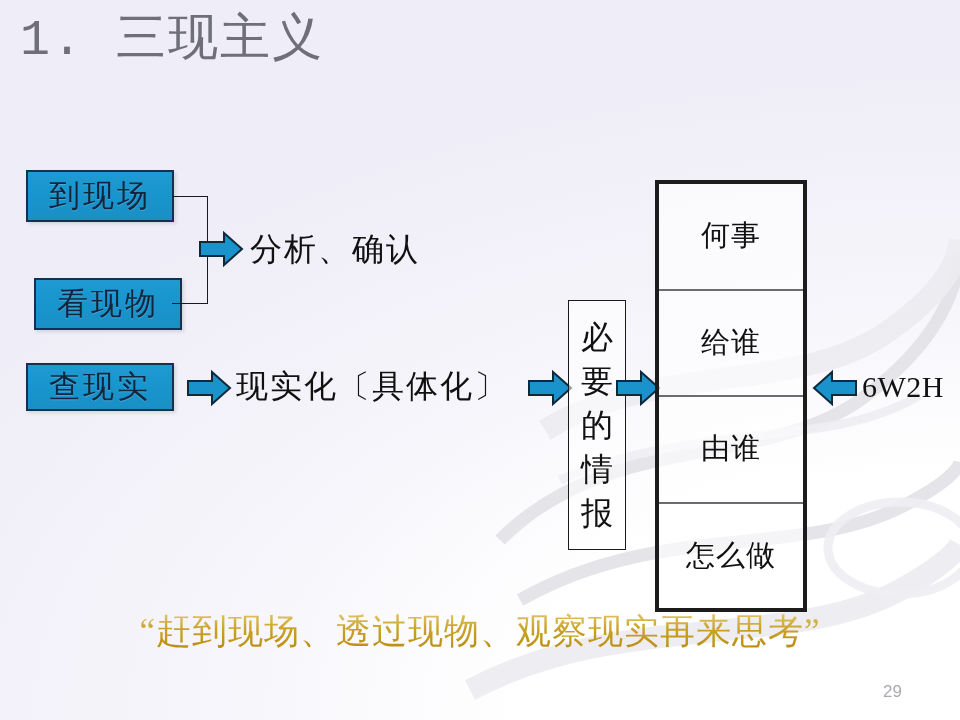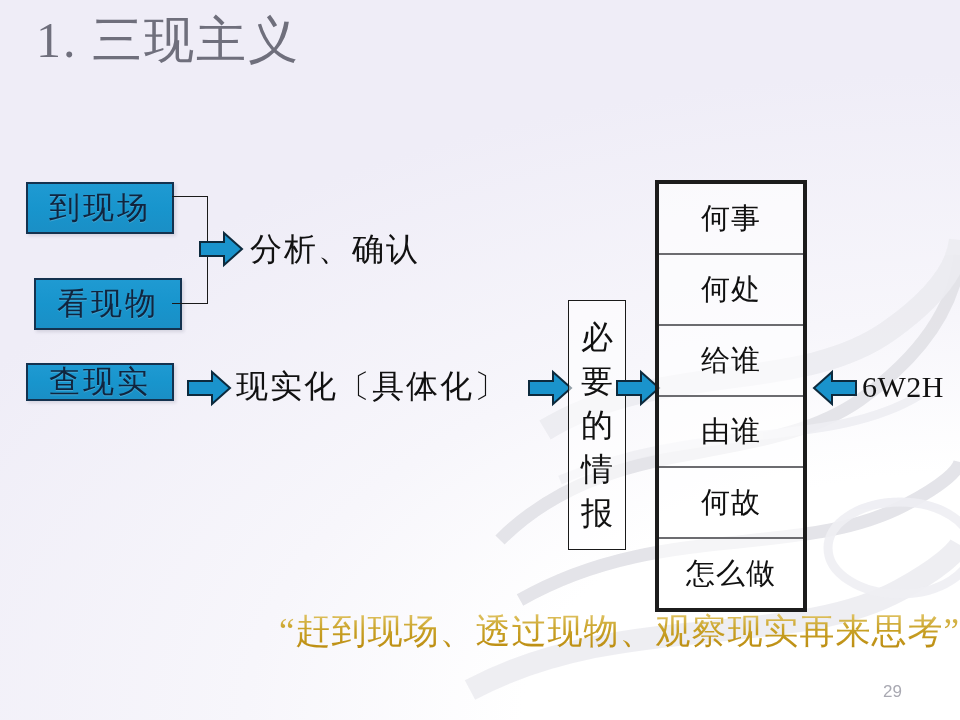--- a/index.html
+++ b/index.html
@@ -27,49 +27,49 @@
   
   .swirls {
     position: absolute;
     inset: 0;
     pointer-events: none;
   }
 
   
   #title {
     position: absolute;
-    left: 36px;
+    left: 20px;
     top: 12px;
     font-size: 50px;
     line-height: 1.15;
     color: #6f6f7c;
     letter-spacing: 2px;
     white-space: nowrap;
-    font-family: Liberation Serif, serif;
+    font-family: Liberation Mono, monospace;
   }
 
   
   .bluebox {
     position: absolute;
     box-sizing: border-box;
     background: linear-gradient(180deg, #1f9ad2 0%, #1895cd 50%, #1a8fc6 100%);
     border: 2px solid #14324f;
     color: #10253f;
     font-size: 31px;
     letter-spacing: 3px;
     display: flex;
     align-items: center;
     justify-content: center;
     text-shadow: 0 1px 0 rgba(255,255,255,0.18);
     box-shadow: 2px 2px 3px rgba(120,120,140,0.22);
     font-family: "Liberation Serif", "DejaVu Serif", serif;
   }
-  #box-daoxianchang { left: 26px;  top: 170px; width: 148px; height: 52px; margin-top: 12px; }
+  #box-daoxianchang { left: 26px;  top: 170px; width: 148px; height: 52px; }
   #box-kanxianwu    { left: 26px;  top: 278px; width: 148px; height: 52px; margin-left: 8px; }
-  #box-chaxianshi   { left: 26px;  top: 363px; width: 148px; height: 38px; }
+  #box-chaxianshi   { left: 26px;  top: 363px; width: 148px; height: 48px; }
 
   
   #bracket {
     position: absolute;
     left: 172px;
     top: 196px;
     width: 36px;
     height: 108px;
     box-sizing: border-box;
     border: 1.5px solid #1a1a1a;
@@ -160,21 +160,21 @@
     font-family: "Liberation Serif", "DejaVu Serif", serif;
   }
   #table6w2h .cell:last-child { border-bottom: none; }
 
   
   #caption {
     position: absolute;
     left: 0;
     top: 608px;
     width: 960px;
-    text-align: right;
+    text-align: center;
     font-size: 35px;
     letter-spacing: 1px;
     white-space: nowrap;
     color: #c9a227;
     background: linear-gradient(180deg, #e8cf7a 0%, #c9a227 45%, #b8860b 100%);
     -webkit-background-clip: text;
     background-clip: text;
     -webkit-text-fill-color: transparent;
     font-family: "Liberation Serif", "DejaVu Serif", serif;
   }
@@ -246,24 +246,22 @@
     <span class="vchar">情</span>
     <span class="vchar">报</span>
   </div>
 
   <svg class="arrow" id="arrow-to-table" viewBox="0 0 46 38">
     <polygon points="2,12 26,12 26,3 44,19 26,35 26,26 2,26" fill="#1a93cc" stroke="#0d2a3d" stroke-width="2" stroke-linejoin="miter"></polygon>
   </svg>
 
   <div id="table6w2h">
     <div class="cell">何事</div>
-    <div class="cell">何处</div>
     <div class="cell">给谁</div>
     <div class="cell">由谁</div>
-    <div class="cell">何故</div>
     <div class="cell">怎么做</div>
   </div>
 
   <svg class="arrow" id="arrow-6w2h" viewBox="0 0 46 38">
     <polygon points="44,12 20,12 20,3 2,19 20,35 20,26 44,26" fill="#1a93cc" stroke="#0d2a3d" stroke-width="2" stroke-linejoin="miter"></polygon>
   </svg>
   <div id="txt-6w2h">6W2H</div>
 
   <div id="caption">“赶到现场、透过现物、观察现实再来思考”</div>
 

